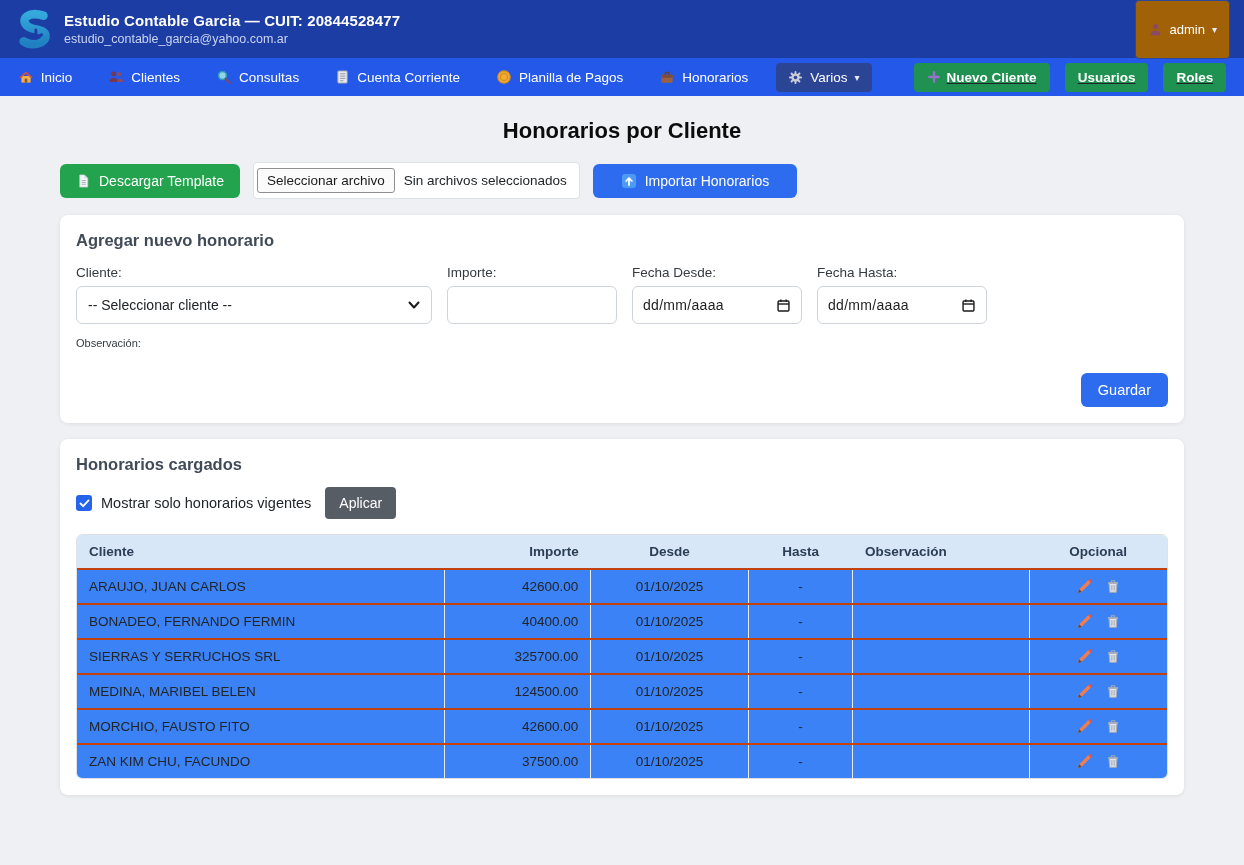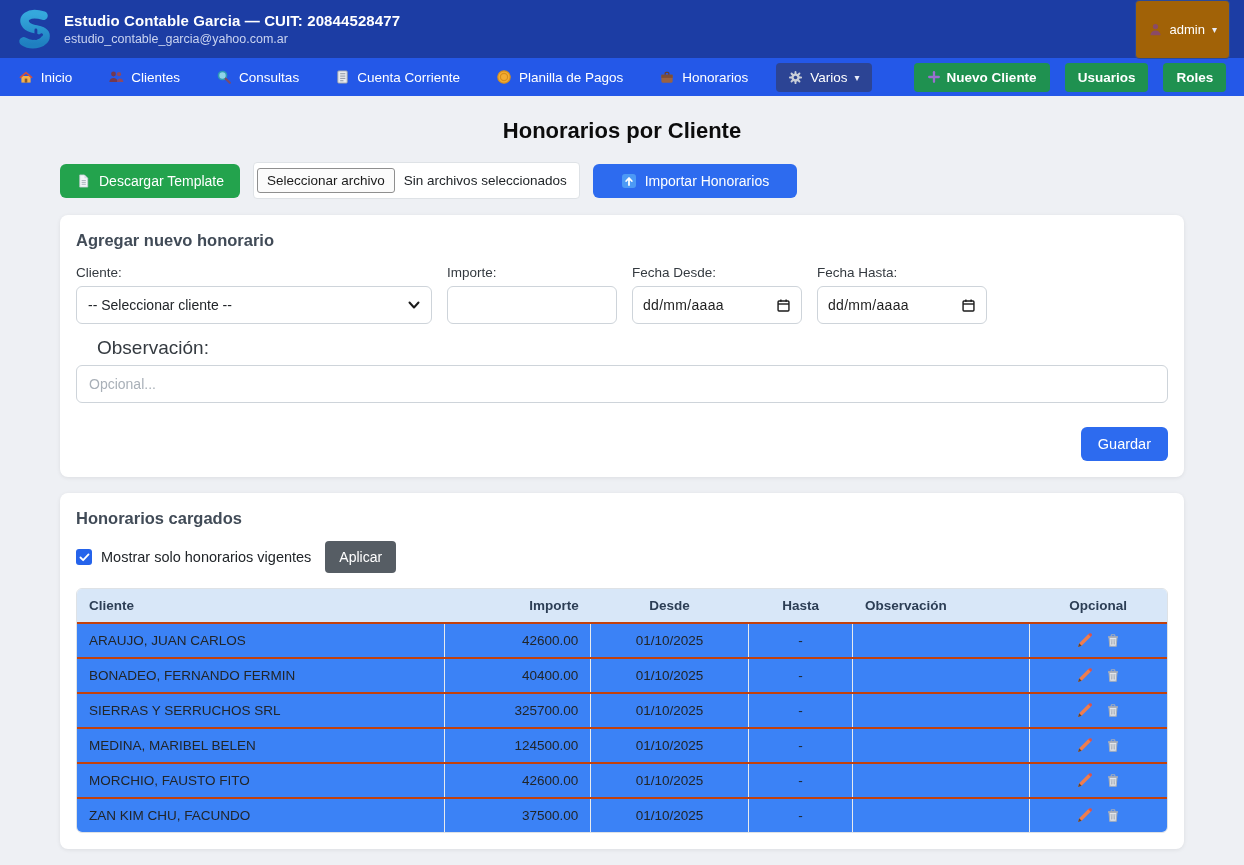--- a/index.html
+++ b/index.html
@@ -14,21 +14,21 @@
   .admin-btn { margin-left:auto; background:#a16207; border:1px solid #2a4a99; border-radius:4px;
                color:#fff; font-size:13px; padding:21px 12px; display:flex; align-items:center; gap:7px; cursor:pointer; }
   .caret { font-size:10px; color:#e8ecf8; }
 
   
   .navbar { height:38px; background:#2458e8; display:flex; align-items:center; justify-content:center; gap:22px; }
   .nav-links { display:flex; align-items:center; gap:36px; }
   .nav-link { display:flex; align-items:center; gap:7px; color:#fff; font-size:13.5px; text-decoration:none; cursor:pointer; }
   .varios-btn { background:#2c4494; border:none; border-radius:4px; color:#fff; font-size:13.5px;
                 padding:7px 12px; display:flex; align-items:center; gap:7px; cursor:pointer; margin-left:6px; }
-  .nav-buttons { display:flex; align-items:center; gap:15px; margin-left:20px; }
+  .nav-buttons { display:flex; align-items:center; gap:15px; margin-left:20px;text-decoration:underline; }
   .btn-green-nav { background:#1f9150; border:none; border-radius:4px; color:#fff; font-size:13.5px; font-weight:bold;
                    padding:7px 13px; display:flex; align-items:center; gap:6px; cursor:pointer; }
 
   .icon { display:inline-flex; align-items:center; justify-content:center; }
   .icon svg { display:block; }
 
   
   .page-title { text-align:center; font-size:22px; font-weight:bold; color:#0c0c0c; margin:22px 0 18px; }
   .toolbar { display:flex; align-items:center; gap:13px; margin:0 60px; }
   .btn-green { background:#23a34d; border:none; border-radius:6px; color:#fff; font-size:14px;
@@ -286,22 +286,21 @@
             <rect x="2.2" y="3.2" width="11.6" height="10.6" rx="1"></rect>
               <line x1="2.2" y1="6.4" x2="13.8" y2="6.4"></line>
             <line x1="5.2" y1="1.6" x2="5.2" y2="4"></line>
               <line x1="10.8" y1="1.6" x2="10.8" y2="4"></line>
           </svg>
         </span>
       </div>
     </div>
   </div>
   <div class="obs-wrap">
-    <label class="field" style="display:block;font-size:19px;color:#343a40;margin-bottom:6px;margin-left:21px;">Observación:</label>
-    <input class="obs-input" type="text" value="" placeholder="Opcional..." style="">
+    <label class="field" style="display:block;font-size:11px;color:#343a40;margin-bottom:6px;">Observación:</label>
   </div>
   <div class="form-footer">
     <button class="btn-save">Guardar</button>
   </div>
 </section>
 
 <section class="card">
   <h2>Honorarios cargados</h2>
   <div class="filter-row">
     <span class="checkbox" role="checkbox" aria-checked="true">

